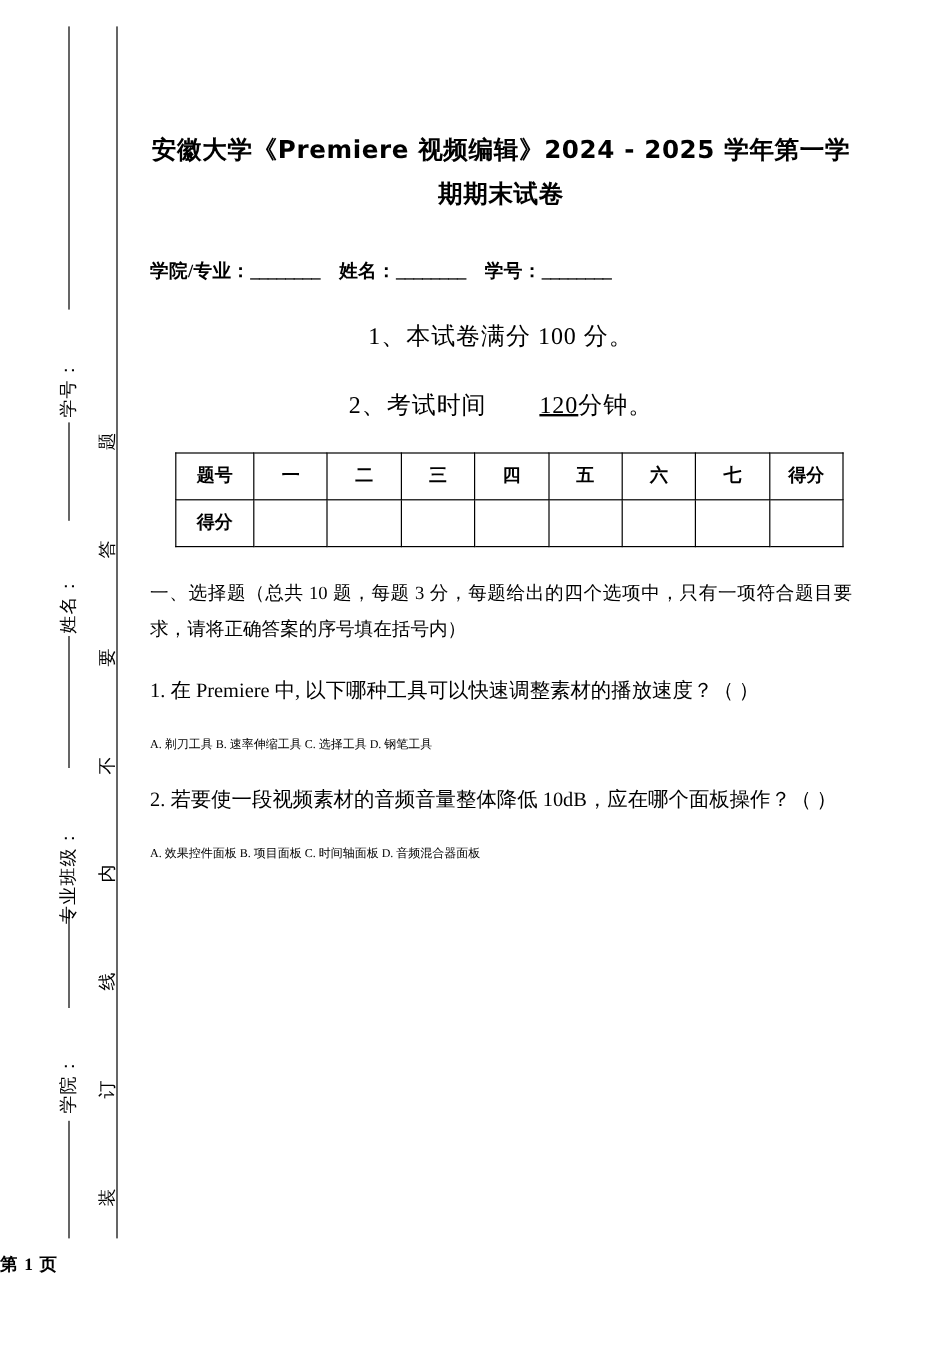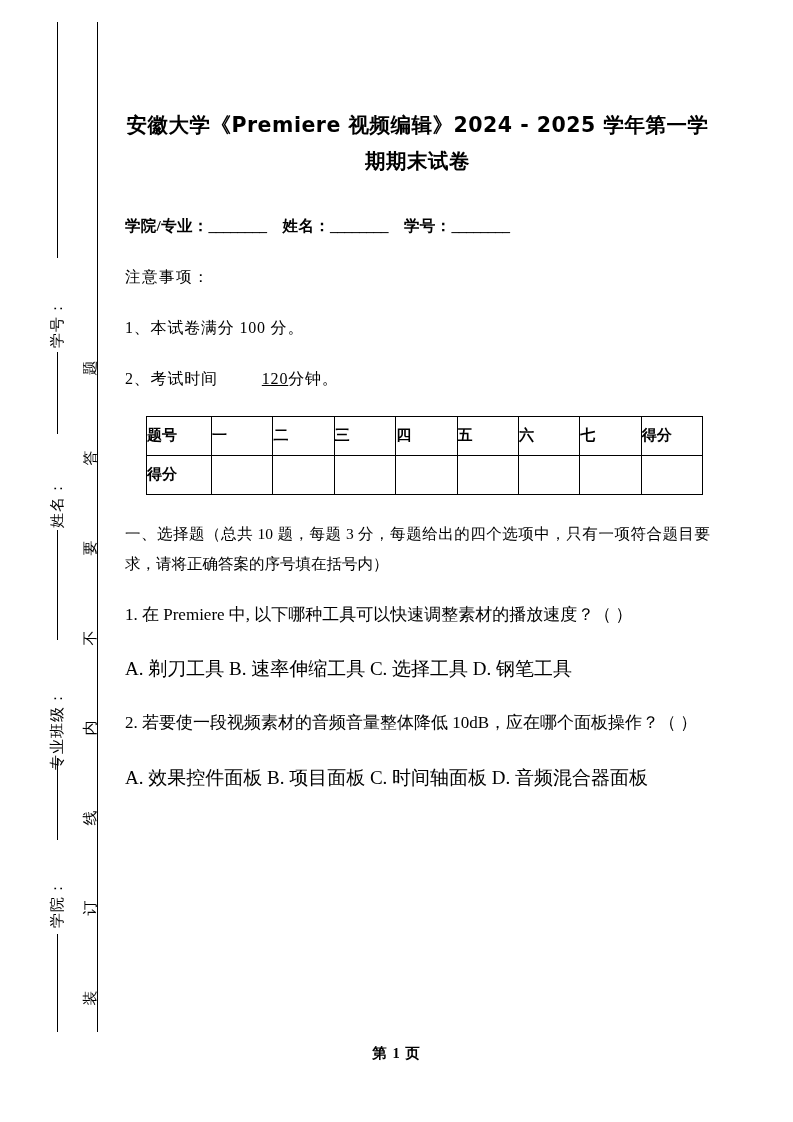--- a/index.html
+++ b/index.html
@@ -108,42 +108,43 @@
   .notice-head {
     margin: 0;
     padding-top: 30px;
     font-size: 15.5px;
     letter-spacing: 1.5px;
   }
 
   .notice-item {
     margin: 0;
     padding-top: 30px;
-    font-size: 16px;
+    font-size: 20px;
     letter-spacing: 0.8px;
+    text-align: center;
   }
   .notice-item .underlined {
     text-decoration: underline;
     margin-left: 44px;
   }
 
   
   .score-table-wrap {
     padding-top: 26px;
     padding-left: 21px;
   }
   table.score-table {
     border-collapse: collapse;
     width: 557px;
     table-layout: fixed;
   }
   table.score-table td {
     border: 1px solid #000000;
     height: 38px;
-    text-align: left;
+    text-align: center;
     vertical-align: middle;
     font-size: 15px;
     padding: 0;
   }
   table.score-table td.rowhead {
     font-weight: bold;
     width: 64px;
   }
   table.score-table td.colhead {
     font-weight: bold;
@@ -167,33 +168,32 @@
     padding-top: 19px;
     font-size: 17px;
     line-height: 1.95;
     text-align: justify;
     text-align-last: left;
   }
 
   .options {
     margin: 0;
     padding-top: 19px;
-    font-size: 19px;
+    font-size: 10px;
     line-height: 1.95;
     text-align: justify;
     text-align-last: left;
   }
 
   
   .page-footer {
     position: absolute;
     left: 0;
     top: 1044px;
     width: 793px;
-    text-align: center;
     font-size: 14.5px;
     font-weight: bold;
     letter-spacing: 1px;
   }
 </style>
 </head>
 <body>
 
 <div class="page">
 
@@ -225,21 +225,20 @@
   </div>
 
   <div class="content">
 
     <h1 class="doc-title">安徽大学《Premiere 视频编辑》2024 - 2025 学年第一学期期末试卷</h1>
 
     <p class="info-line">
       <span>学院/专业：</span><span class="blank">________</span><span class="gap"></span><span>姓名：</span><span class="blank">________</span><span class="gap"></span><span>学号：</span><span class="blank">________</span>
     </p>
 
-    <p class="notice-head">注意事项：</p>
 
     <p class="notice-item">1、本试卷满分 100 分。</p>
 
     <p class="notice-item">
       <span>2、考试时间</span><span class="underlined">120</span><span>分钟。</span>
     </p>
 
     <div class="score-table-wrap">
       <table class="score-table">
         <tbody id="score-table-body">

